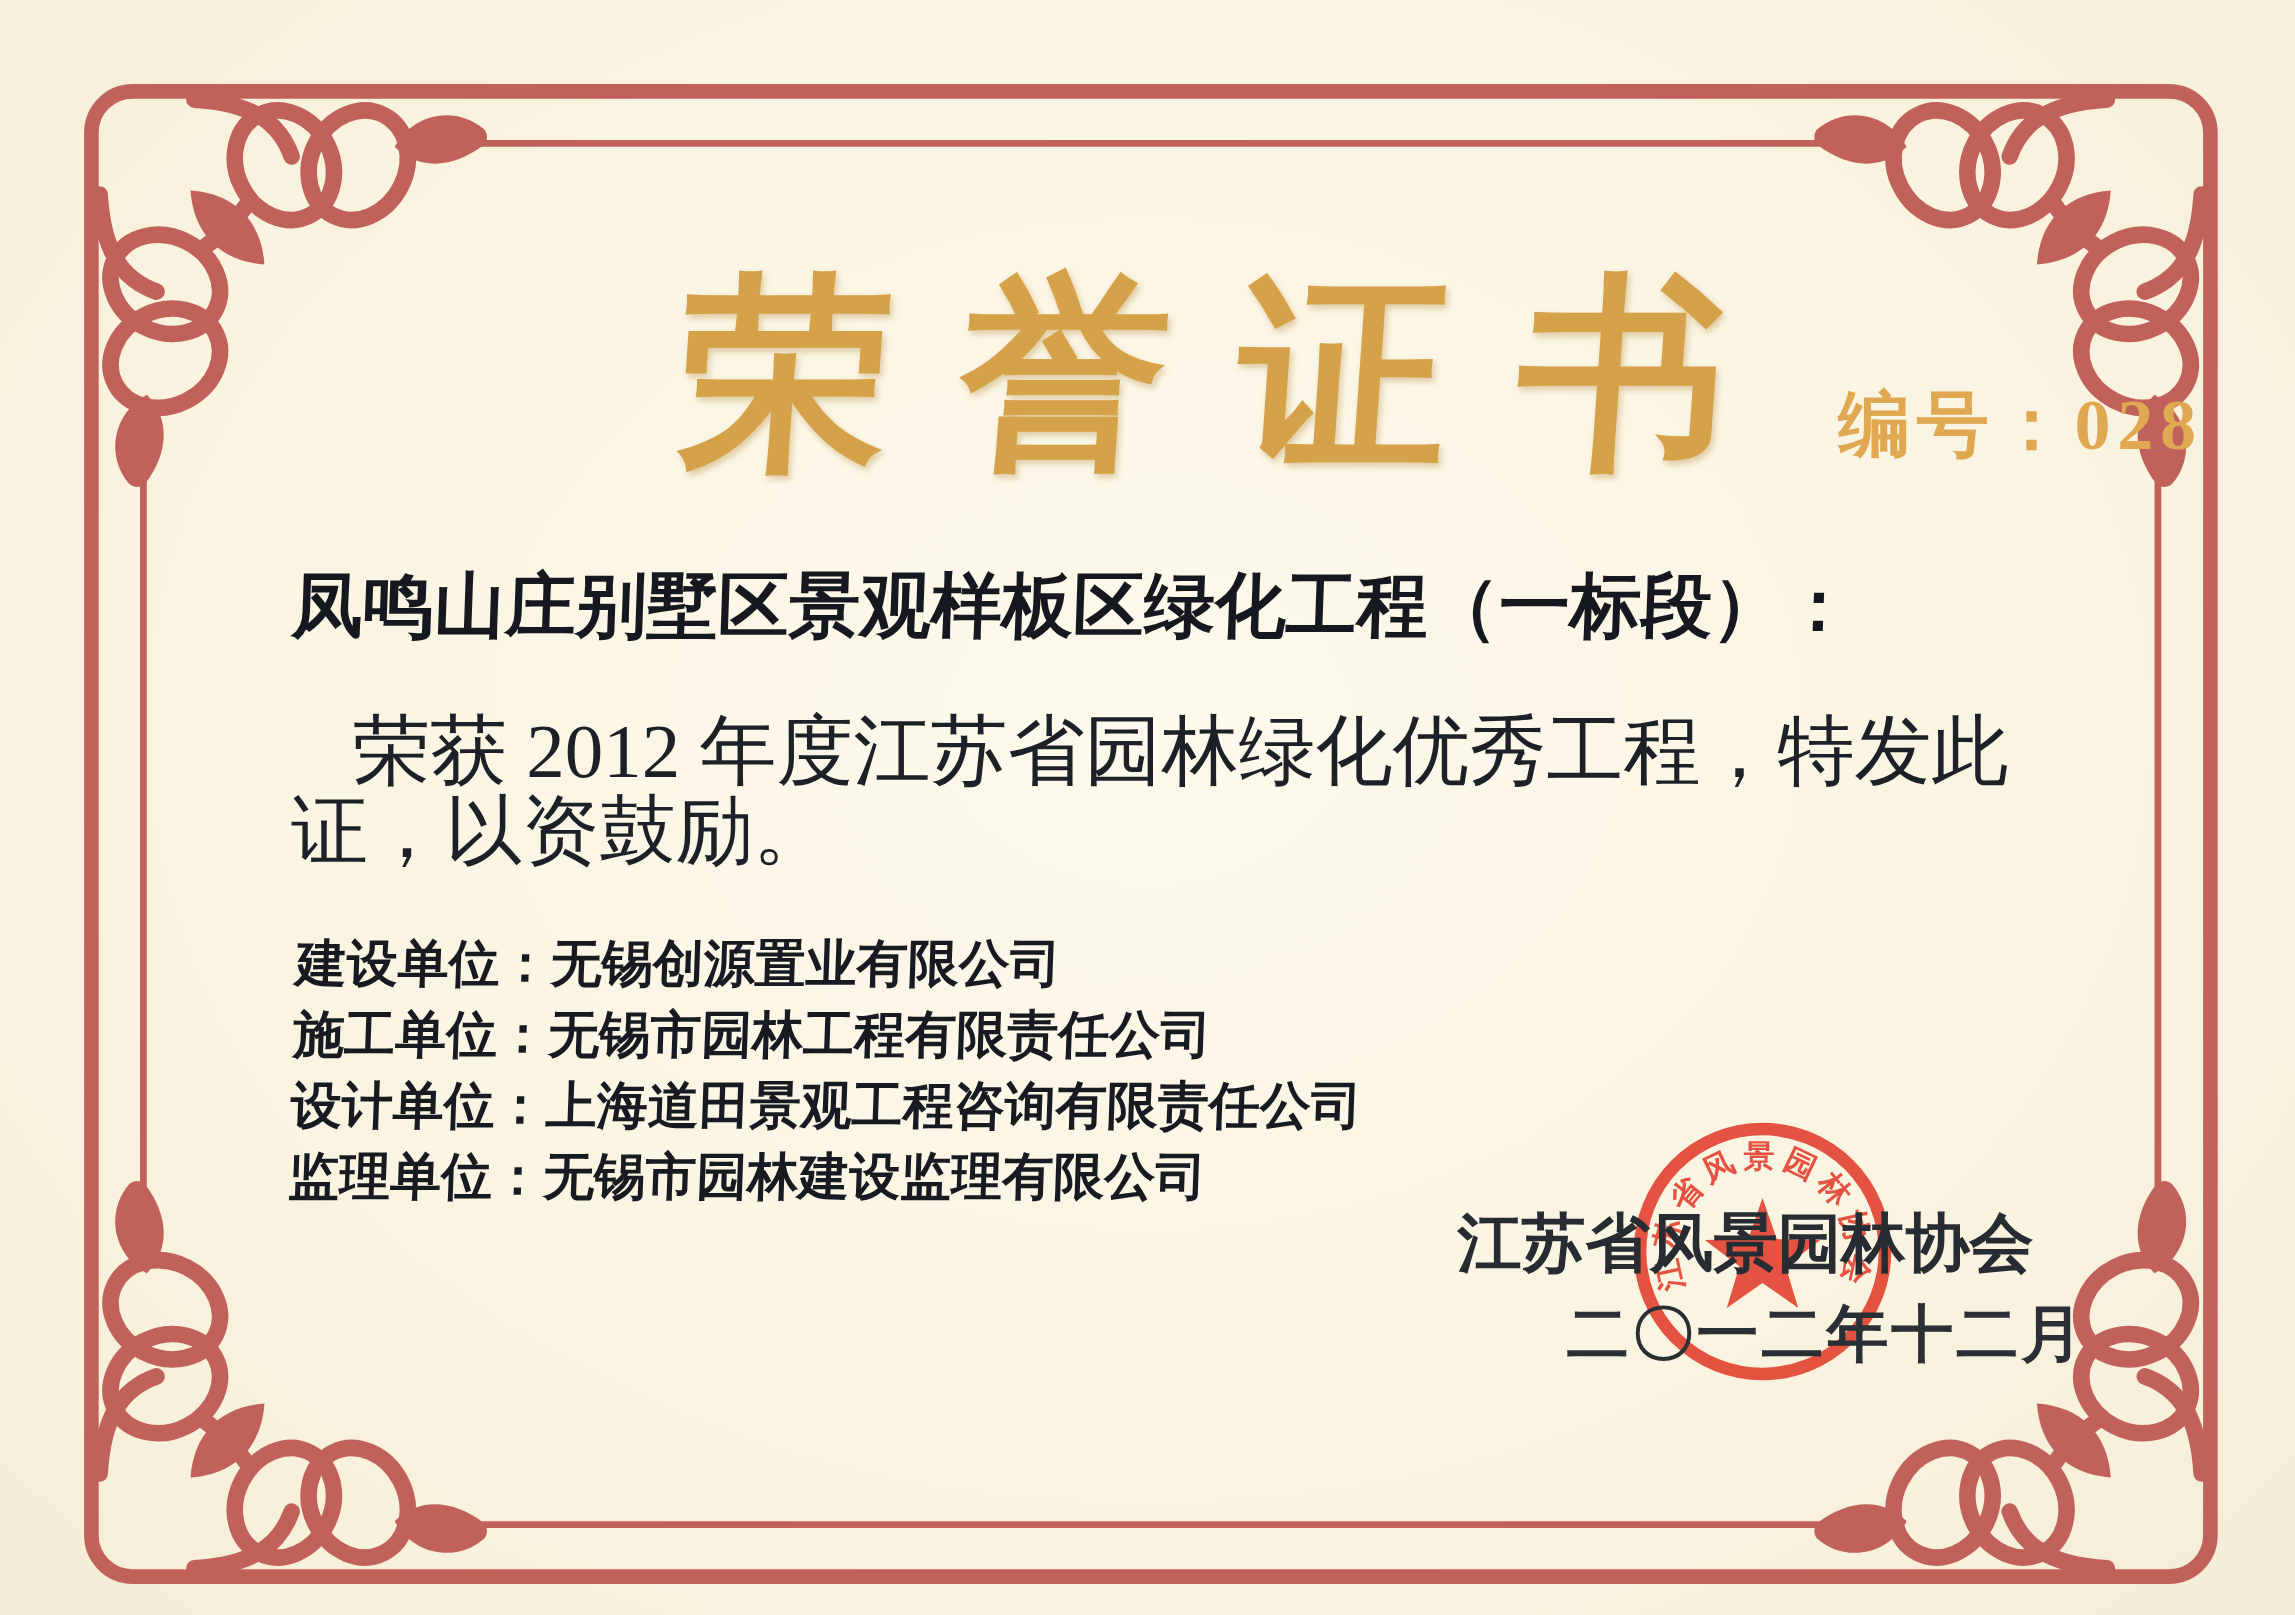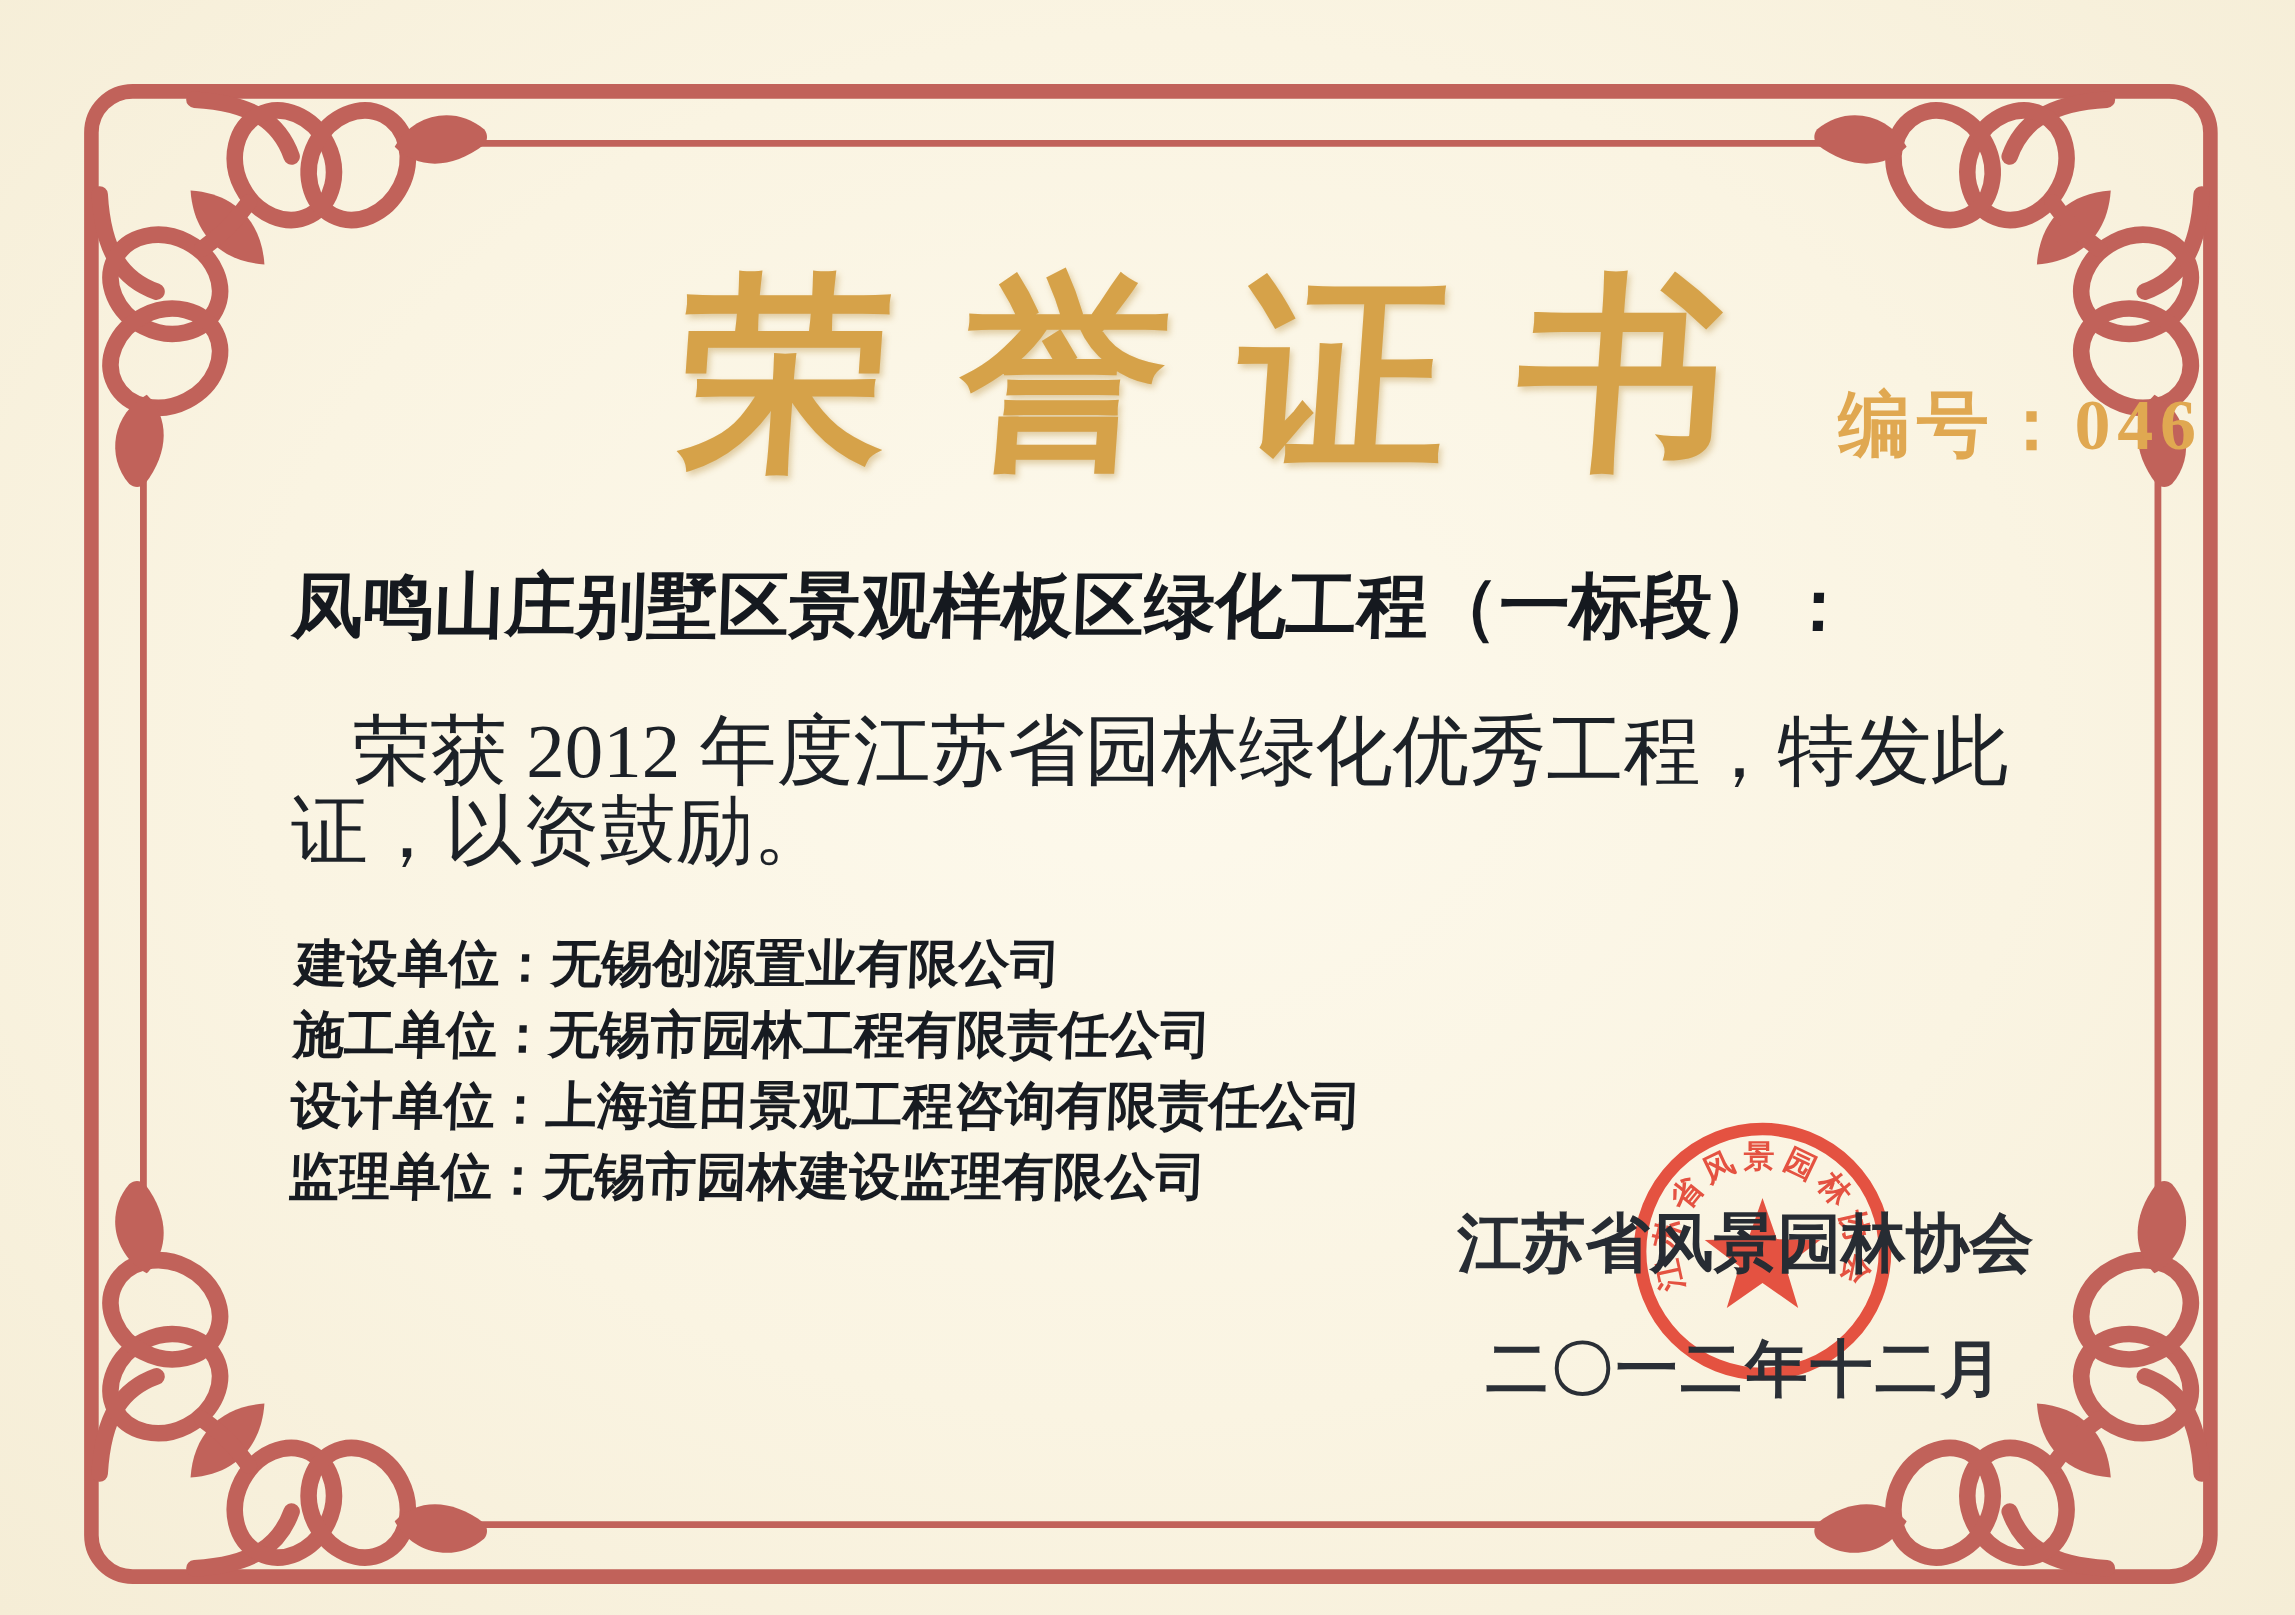--- a/index.html
+++ b/index.html
@@ -38,22 +38,22 @@
     font-size:51px;font-weight:bold;line-height:71px;
     transform:skewX(-2deg);
     color:#171b21;
   }
   .units div{white-space:nowrap;}
   .issuer{
     left:1405px;top:1200px;width:681px;text-align:center;
     font-size:64px;font-weight:600;color:#272c33;
   }
   .date{
-    left:1405px;top:1292px;width:681px;text-align:center;
-    font-size:62px;font-weight:600;letter-spacing:2.9px;color:#2a2f36;margin-top:35px;
+    left:1405px;top:1292px;width:681px;text-align:right;
+    font-size:62px;font-weight:600;letter-spacing:2.9px;color:#2a2f36;
   }
   .seal{position:absolute;left:1624px;top:1113px;width:277px;height:277px;opacity:0.88;}
 </style>
 </head>
 <body>
 
 <div class="page">
 
   <svg class="frame" viewBox="0 0 4722 3323">
     <defs>
@@ -97,21 +97,21 @@
     <circle cx="285" cy="285" r="252" fill="none" stroke="#e23c2b" stroke-width="26"></circle>
     <polygon transform="translate(285 300)" points="0,-125 29.4,-40.5 118.9,-38.6 47.6,15.5 73.5,101.1 0,50 -73.5,101.1 -47.6,15.5 -118.9,-38.6 -29.4,-40.5" fill="#e23c2b"></polygon>
     <path id="seal-text-path" d="M 141.5 385.4 A 175 175 0 1 1 428.5 385.4" fill="none" stroke="none"></path>
     <text font-size="64" font-weight="bold" fill="#e23c2b" letter-spacing="14" font-family="Liberation Serif, DejaVu Serif, serif">
       <textPath href="#seal-text-path" startOffset="50%" text-anchor="middle">江苏省风景园林协会</textPath>
     </text>
   </svg>
 
   <div class="txt title">荣誉证书</div>
 
-  <div class="txt serial">编号：046</div>
+  <div class="txt serial">编号：028</div>
 
   <div class="txt recipient">凤鸣山庄别墅区景观样板区绿化工程（一标段）：</div>
 
   <div class="txt award1">荣获 2012 年度江苏省园林绿化优秀工程，特发此</div>
   <div class="txt award2">证，以资鼓励。</div>
 
   <div class="txt units">
     <div>建设单位：无锡创源置业有限公司</div>
     <div>施工单位：无锡市园林工程有限责任公司</div>
     <div>设计单位：上海道田景观工程咨询有限责任公司</div>

